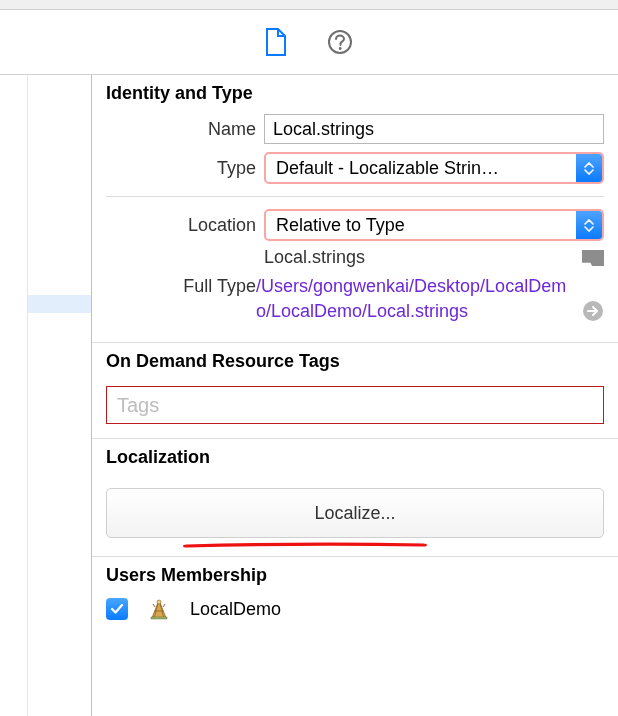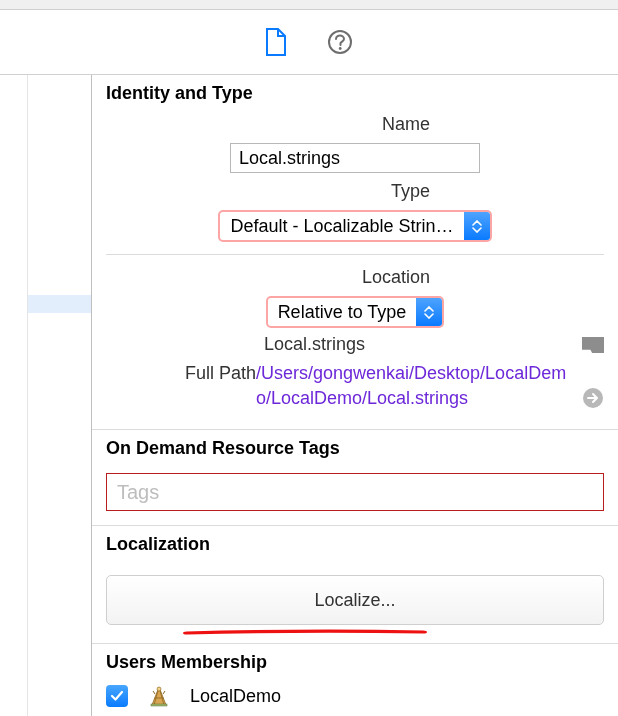--- a/index.html
+++ b/index.html
@@ -57,21 +57,20 @@
     padding: 8px 14px 6px 14px;
   }
   .section-sep {
     border-bottom: 1px solid #dcdcdc;
   }
   .row {
     display: flex;
     align-items: center;
     padding: 4px 14px;
     gap: 8px;
-    flex-direction: column;
   }
   .row-label {
     width: 150px;
     text-align: right;
     font-size: 18px;
     color: #333;
     flex-shrink: 0;
   }
   .row-value {
     flex: 1;
@@ -287,21 +286,21 @@
       </div>
     </div>
 
     <div class="subrow">
       <div class="sp"></div>
       <div class="txt">Local.strings</div>
       <div class="folder-btn"></div>
     </div>
 
     <div class="fullpath-row">
-      <div class="row-label">Full Path</div>
+      <div class="row-label">Full Type</div>
       <div class="txt">/Users/gongwenkai/Desktop/LocalDemo/LocalDemo/Local.strings</div>
       <span class="arrow-circ">
         <svg width="22" height="22" viewBox="0 0 22 22">
           <circle cx="11" cy="11" r="10" fill="#b8b8b8"></circle>
           <path d="M6 11 H14 M11 7 L15 11 L11 15" stroke="#fff" stroke-width="2" fill="none" stroke-linecap="round" stroke-linejoin="round"></path>
         </svg>
       </span>
     </div>
 
     <div style="height:14px"></div>

